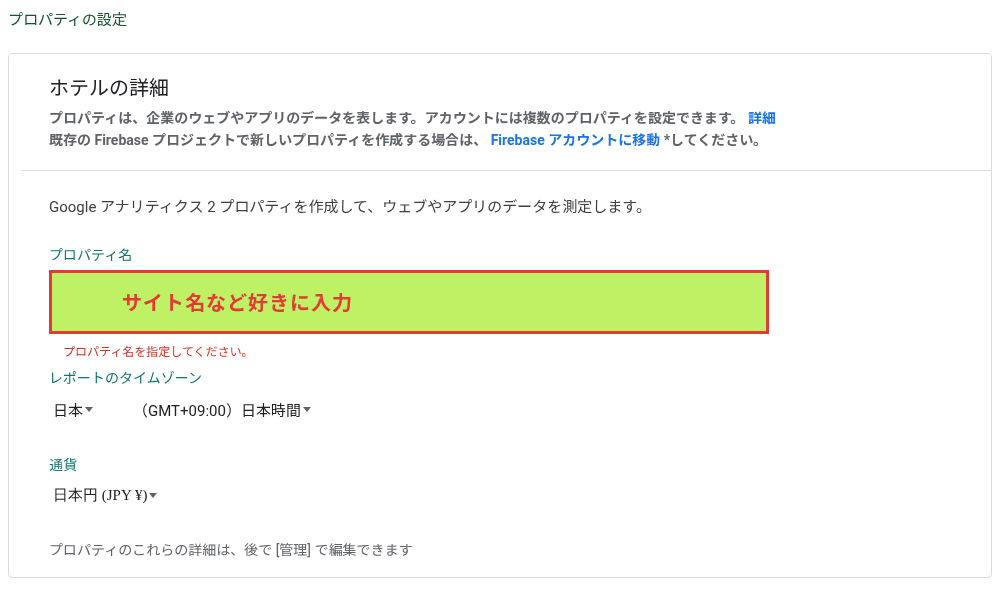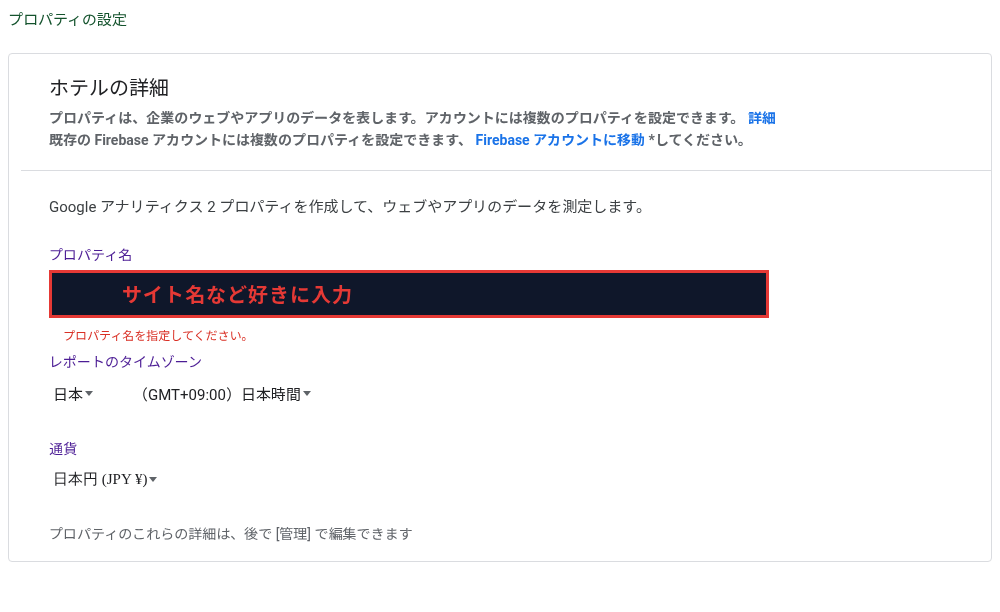--- a/index.html
+++ b/index.html
@@ -50,32 +50,32 @@
     .card-body {
       padding: 24px 28px 18px 28px;
     }
     .intro-text {
       font-size: 15px;
       color: #3c4043;
       margin-bottom: 28px;
     }
     .field-label {
       font-size: 14px;
-      color: #4c1d95;
+      color: #0f766e;
       margin-bottom: 6px;
     }
     .annotation-box {
       border: 3px solid #e53935;
-      height: 48px;
+      height: 64px;
       width: 720px;
       display: flex;
       align-items: center;
       padding-left: 70px;
       margin-bottom: 8px;
-      background: #0f172a;
+      background: #bef264;
     }
     .annotation-text {
       color: #e53935;
       font-size: 20px;
       font-weight: 700;
       letter-spacing: 1px;
     }
     .error-text {
       color: #d93025;
       font-size: 12px;
@@ -124,21 +124,21 @@
 <body>
 
 <div class="page-title">プロパティの設定</div>
 
 <div class="card">
   <div class="card-header">
     <div class="card-header-title">ホテルの詳細</div>
     <div class="card-header-desc">
       <span>プロパティは、企業のウェブやアプリのデータを表します。アカウントには複数のプロパティを設定できます。</span>
       <span class="link">詳細</span><br>
-      <span>既存の Firebase アカウントには複数のプロパティを設定できます、</span>
+      <span>既存の Firebase プロジェクトで新しいプロパティを作成する場合は、</span>
       <span class="link">Firebase アカウントに移動</span>
       <span>*してください。</span>
     </div>
   </div>
 
   <div class="card-body">
     <div class="intro-text">Google アナリティクス 2 プロパティを作成して、ウェブやアプリのデータを測定します。</div>
 
     <div class="field-group">
       <div class="field-label">プロパティ名</div>

